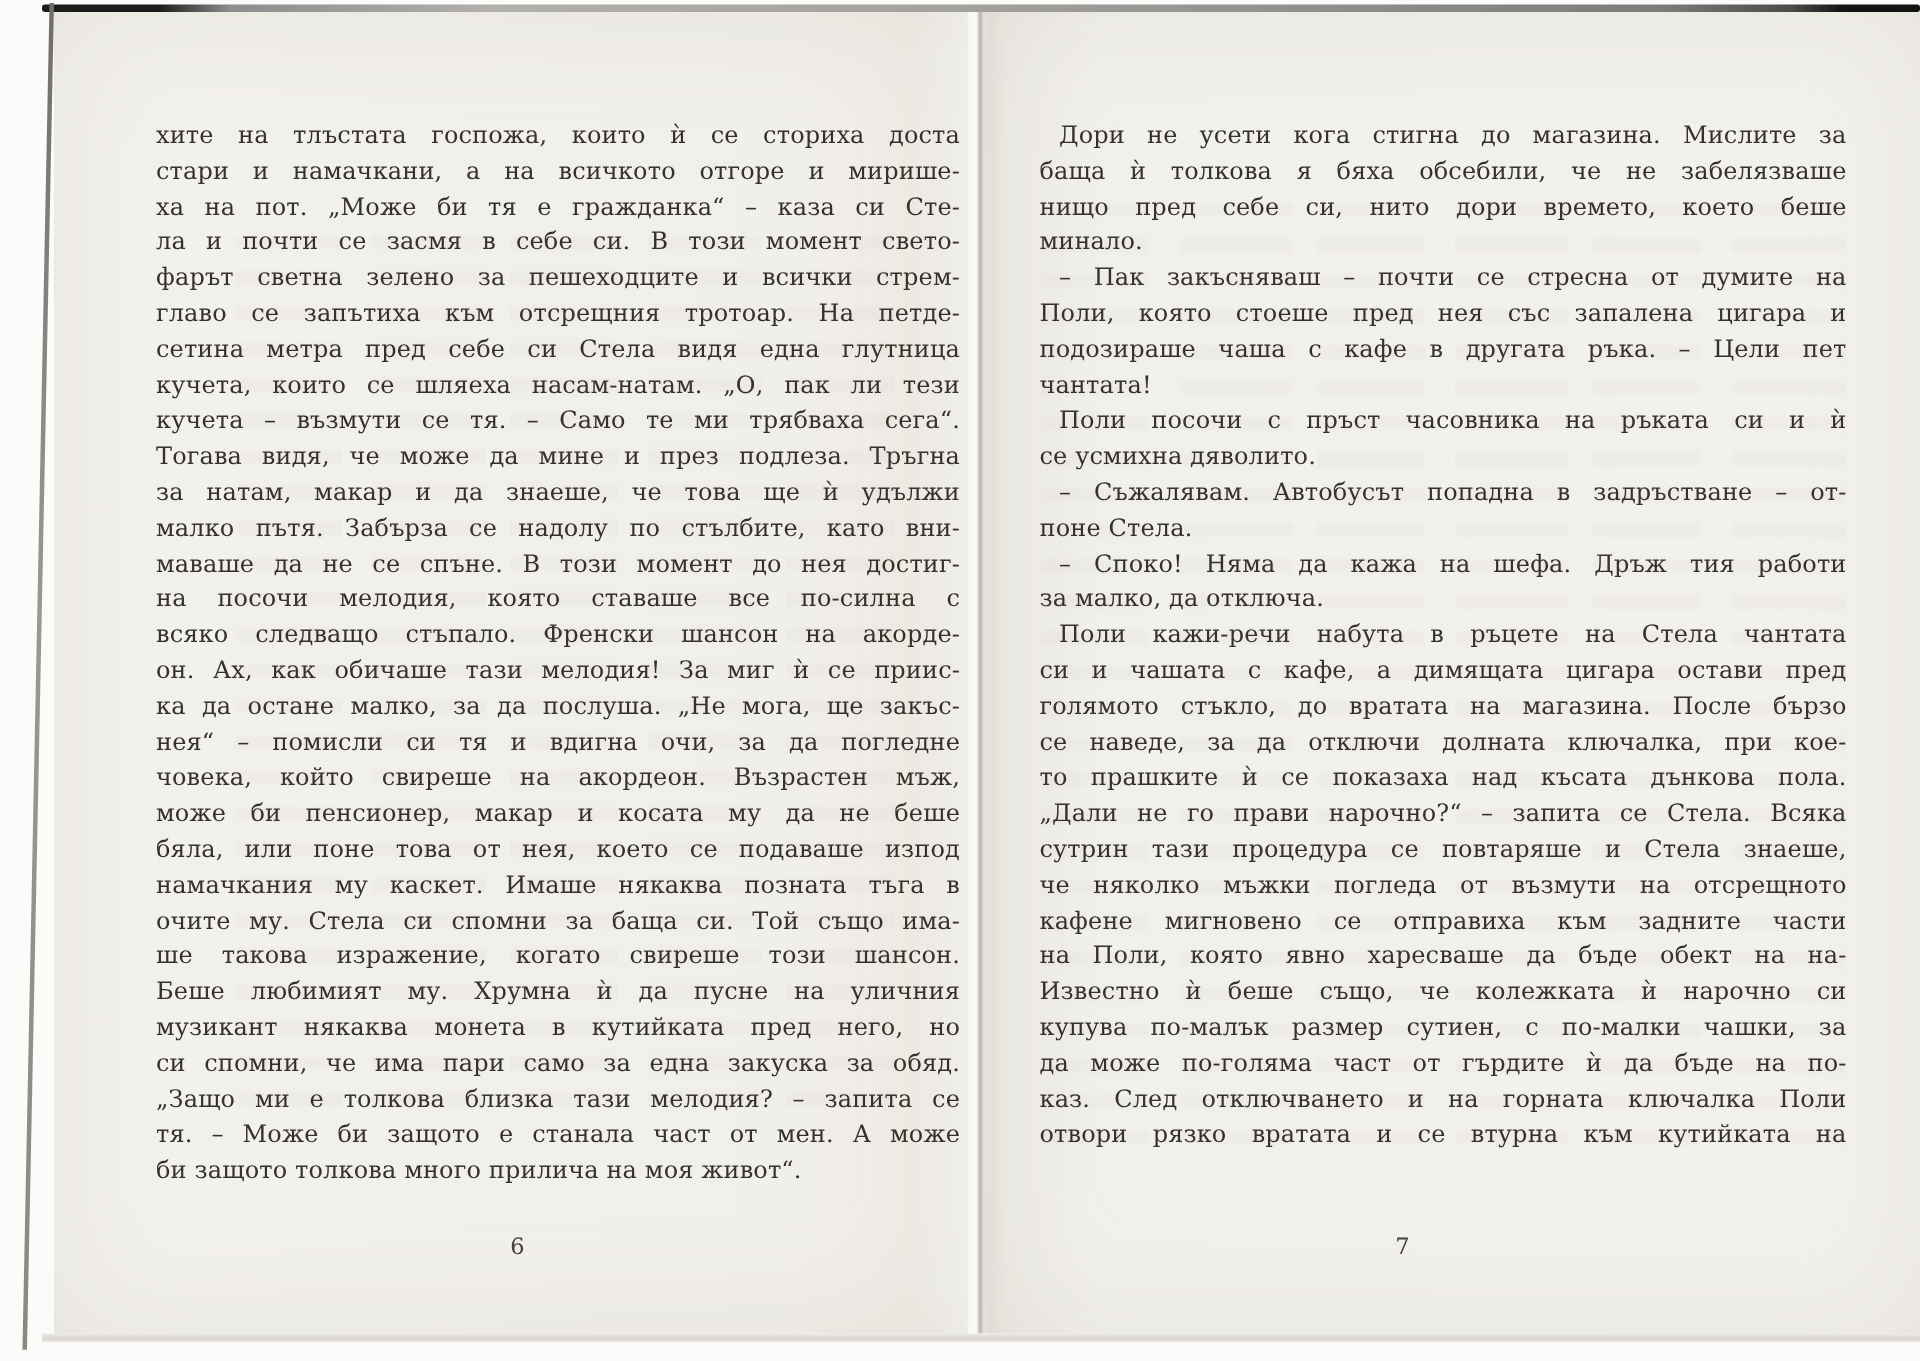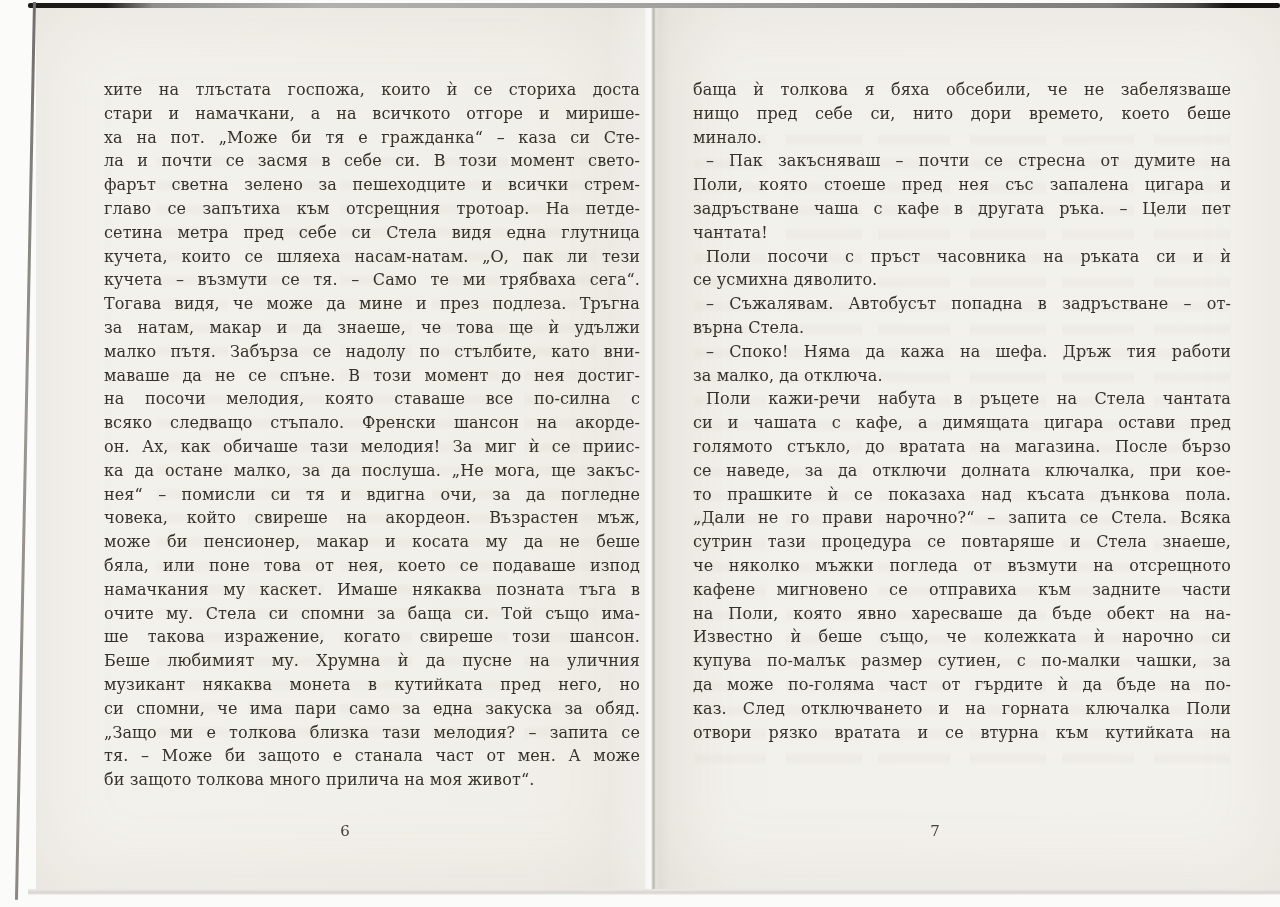--- a/index.html
+++ b/index.html
@@ -131,31 +131,32 @@
           <div class="line noj">би защото толкова много прилича на моя живот“.</div>
         </div>
       <div class="page-number">6</div>
     </div>
 
     <div class="spine"></div>
 
     <div class="page page-right">
       <div class="ghost"></div>
       <div class="text-block" id="right-lines">
+          <div class="line ind">Дори не усети кога стигна до магазина. Мислите за</div>
           <div class="line">баща ѝ толкова я бяха обсебили, че не забелязваше</div>
           <div class="line">нищо пред себе си, нито дори времето, което беше</div>
           <div class="line noj">минало.</div>
           <div class="line ind">– Пак закъсняваш – почти се стресна от думите на</div>
           <div class="line">Поли, която стоеше пред нея със запалена цигара и</div>
-          <div class="line">задръстване чаша с кафе в другата ръка. – Цели пет</div>
+          <div class="line">подозираше чаша с кафе в другата ръка. – Цели пет</div>
           <div class="line noj">чантата!</div>
           <div class="line ind">Поли посочи с пръст часовника на ръката си и ѝ</div>
           <div class="line noj">се усмихна дяволито.</div>
           <div class="line ind">– Съжалявам. Автобусът попадна в задръстване – от-</div>
-          <div class="line noj">върна Стела.</div>
+          <div class="line noj">поне Стела.</div>
           <div class="line ind">– Споко! Няма да кажа на шефа. Дръж тия работи</div>
           <div class="line noj">за малко, да отключа.</div>
           <div class="line ind">Поли кажи-речи набута в ръцете на Стела чантата</div>
           <div class="line">си и чашата с кафе, а димящата цигара остави пред</div>
           <div class="line">голямото стъкло, до вратата на магазина. После бързо</div>
           <div class="line">се наведе, за да отключи долната ключалка, при кое-</div>
           <div class="line">то прашките ѝ се показаха над късата дънкова пола.</div>
           <div class="line">„Дали не го прави нарочно?“ – запита се Стела. Всяка</div>
           <div class="line">сутрин тази процедура се повтаряше и Стела знаеше,</div>
           <div class="line">че няколко мъжки погледа от възмути на отсрещното</div>

